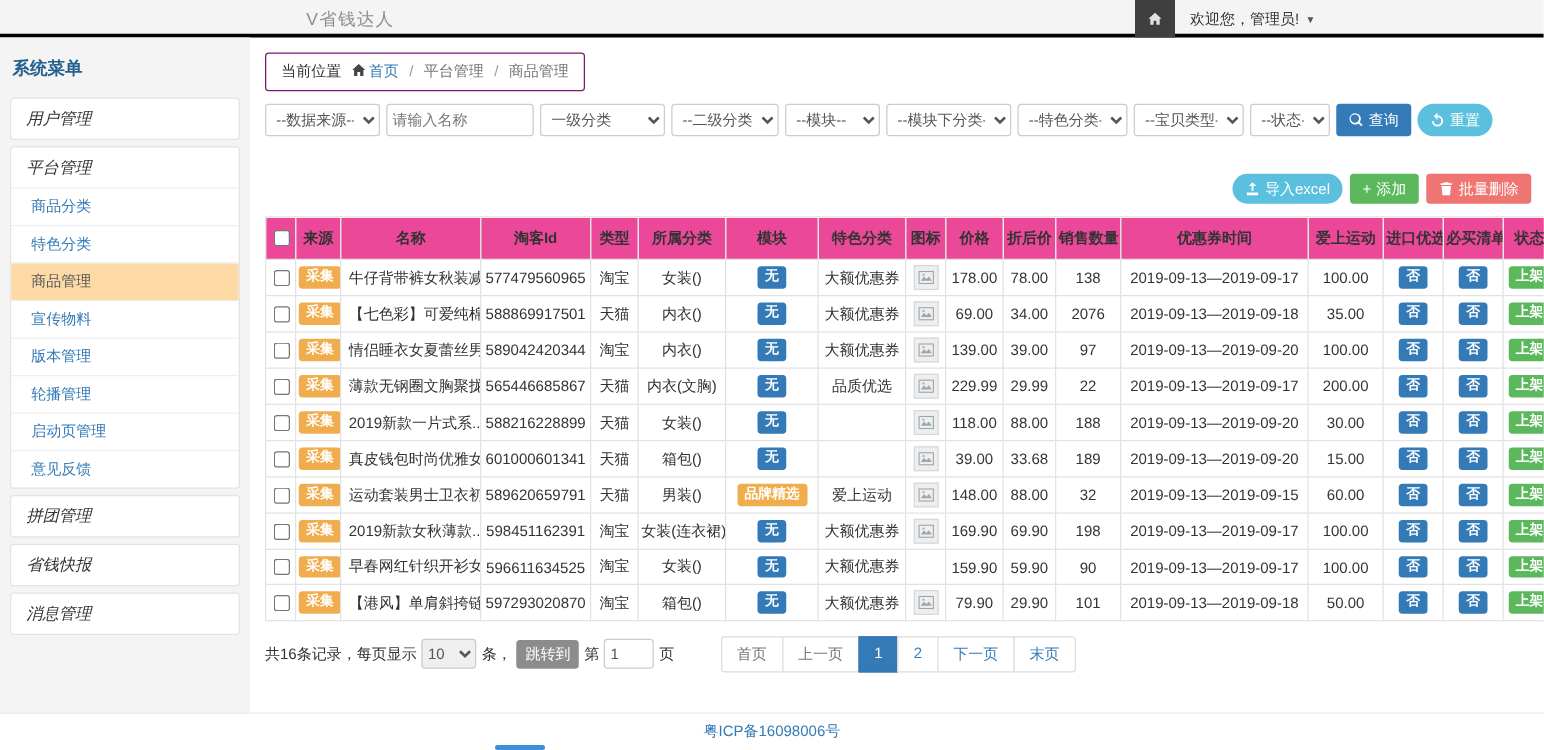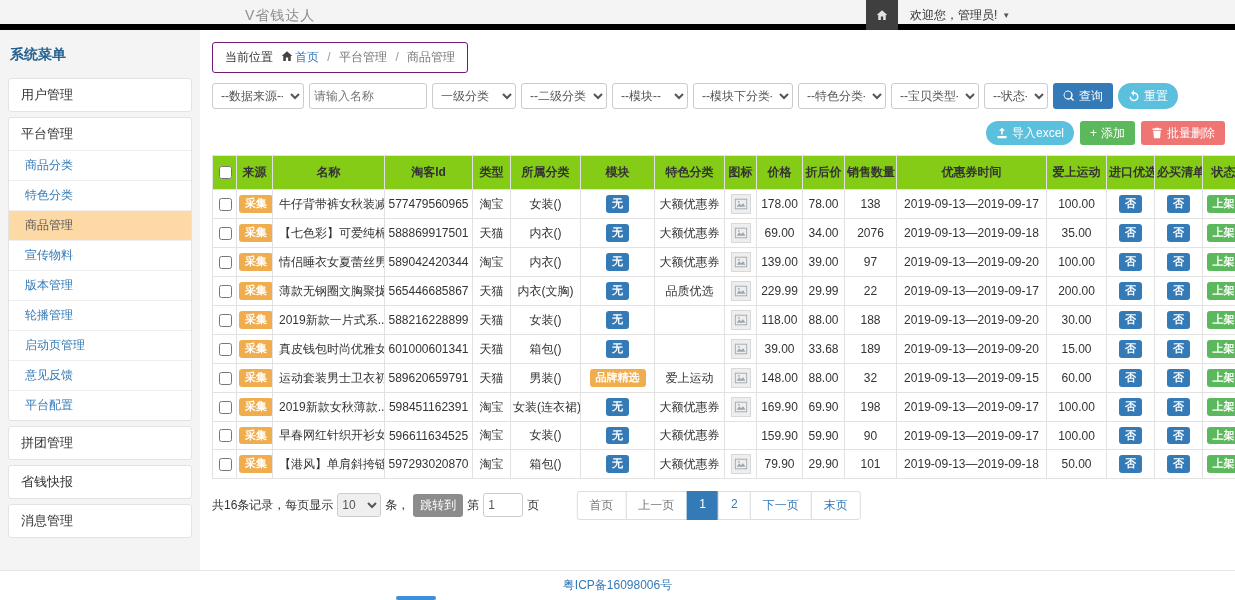--- a/index.html
+++ b/index.html
@@ -7,64 +7,64 @@
   body {
     width: 1235px; height: 600px; position: relative; overflow: hidden;
     background: #fff; font-family: "Liberation Sans", "DejaVu Sans", sans-serif;
     font-size: 12px; color: #333;
   }
   .ico { display: inline-flex; align-items: center; }
   .ico svg { width: 12px; height: 12px; fill: currentColor; display: block; }
 
   
   .topbar { position: absolute; top: 0; left: 0; width: 100%; height: 30px;
-    background: #f4f4f4; border-bottom: 6px solid #000000; }
+    background: #f4f4f4; border-bottom: 3px solid #000000; }
   .brand { position: absolute; left: 245px; top: 7px; font-size: 14px; color: #8e8e8e; letter-spacing: 1px; }
-  .topbar-user { position: absolute; left: 866px; top: 0; height: 30px; display: flex; align-items: stretch; }
+  .topbar-user { position: absolute; left: 908px; top: 0; height: 30px; display: flex; align-items: stretch; }
   .home-btn { width: 32px; background: #3f3f3f; color: #e2e2e2; display: flex; align-items: center; justify-content: center; cursor: pointer; }
   .welcome { display: flex; align-items: center; gap: 5px; padding: 0 12px; color: #333; cursor: pointer; }
   .caret { font-size: 8px; color: #555; }
 
   
   .side-col { position: absolute; top: 30px; left: 0; width: 200px; bottom: 30px;
     background: #f4f4f4; padding: 10px 8px 0; overflow: hidden; }
   .side-title { font-size: 14px; font-weight: bold; color: #24618e; margin: 6px 2px 14px; }
   .side-card { background: #fff; border: 1px solid #e3e3e3; border-radius: 3px; margin-bottom: 5px; overflow: hidden; min-height: 16px; }
-  .side-top { padding: 7px 12px; font-size: 13px; color: #333; cursor: pointer; }
+  .side-top { padding: 7px 12px; font-size: 13px; color: #333; cursor: pointer; font-style: italic; }
   .side-sub { padding: 6px 16px; font-size: 12px; color: #337ab7; border-top: 1px solid #efefef; cursor: pointer; }
   .side-sub.active { background: #fcd9a5; color: #5a5a5a; }
 
   
   .content { position: absolute; left: 212px; top: 42px; width: 1013px; }
   .crumb { display: inline-block; border: 1px solid #701a75; border-radius: 3px; background: #fff;
     padding: 6px 12px; font-size: 12px; color: #333; }
   .crumb a { color: #337ab7; text-decoration: none; cursor: pointer; }
   .crumb .sep { color: #999; margin: 0 5px; }
   .crumb .cur { color: #777; }
   .crumb .ico { margin: 0 2px 0 8px; color: #444; vertical-align: -1px; }
 
-  .filters { display: flex; align-items: center; gap: 5px; margin: 10px 0 12px; }
+  .filters { display: flex; align-items: center; gap: 5px; margin: 10px 0 30px; }
   .filters select, .filters input {
     height: 26px; border: 1px solid #ccc; border-radius: 3px; background: #fff;
     font-size: 12px; color: #555; padding: 0 4px; font-family: inherit; }
-  .w-src { width: 92px; } .w-name { width: 118px; } .w-l1 { width: 84px; }
+  .w-src { width: 92px; } .w-name { width: 118px; } .w-l1 { width: 100px; }
   .w-l2 { width: 86px; } .w-mod { width: 76px; } .w-msub { width: 100px; }
   .w-feat { width: 88px; } .w-type { width: 88px; } .w-stat { width: 64px; }
 
   .btn { border: none; border-radius: 3px; color: #fff; font-size: 12px; height: 26px;
     padding: 0 10px; display: inline-flex; align-items: center; gap: 4px; cursor: pointer; font-family: inherit; }
   .btn-primary { background: #337ab7; } .btn-info { background: #5bc0de; border-radius: 13px; }
   .btn-success { background: #5cb85c; } .btn-soft-danger { background: #ee7572; }
   .toolbar { display: flex; justify-content: flex-end; gap: 6px; margin-bottom: 10px; }
   .toolbar .btn { height: 24px; }
 
   table.grid { width: 100%; border-collapse: collapse; table-layout: fixed; font-size: 12px; color: #333; }
   .grid th, .grid td { border: 1px solid #e2e2e2; padding: 4px 2px; text-align: center;
     overflow: hidden; white-space: nowrap; }
-  .grid th { font-weight: bold; padding: 7px 2px; background: #84cc16; }
+  .grid th { font-weight: bold; padding: 7px 2px; background: #ec4899; }
   .grid td.cell-name { text-align: left; padding-left: 6px; }
   .tag { display: inline-block; padding: 2px 6px; border-radius: 3px; color: #fff; font-size: 11px; line-height: 1.2; font-weight: bold; }
   .tag-orange { background: #f0ad4e; } .tag-blue { background: #337ab7; } .tag-green { background: #5cb85c; }
   .thumb { display: inline-flex; width: 20px; height: 20px; background: #eee; border: 1px solid #d8d8d8;
     align-items: center; justify-content: center; color: #9aa7b0; vertical-align: middle; }
   .thumb svg { width: 14px; height: 14px; fill: currentColor; }
 
   .pagebar { position: relative; display: flex; align-items: center; margin-top: 12px; font-size: 12px; color: #333; min-height: 28px; }
   .summary { display: flex; align-items: center; gap: 4px; }
   .summary select { height: 24px; width: 44px; border: 1px solid #ccc; border-radius: 3px; font-size: 12px; color: #555; font-family: inherit; }
@@ -113,21 +113,20 @@
       <div class="side-card">
         <div class="side-top">平台管理</div>
         <div class="side-sub">商品分类</div>
         <div class="side-sub">特色分类</div>
         <div class="side-sub active">商品管理</div>
         <div class="side-sub">宣传物料</div>
         <div class="side-sub">版本管理</div>
         <div class="side-sub">轮播管理</div>
         <div class="side-sub">启动页管理</div>
         <div class="side-sub">意见反馈</div>
-        <div class="side-sub">平台配置</div>
       </div>
       <div class="side-card">
         <div class="side-top">拼团管理</div>
       </div>
       <div class="side-card">
         <div class="side-top">省钱快报</div>
       </div>
       <div class="side-card">
         <div class="side-top">消息管理</div>
       </div>

